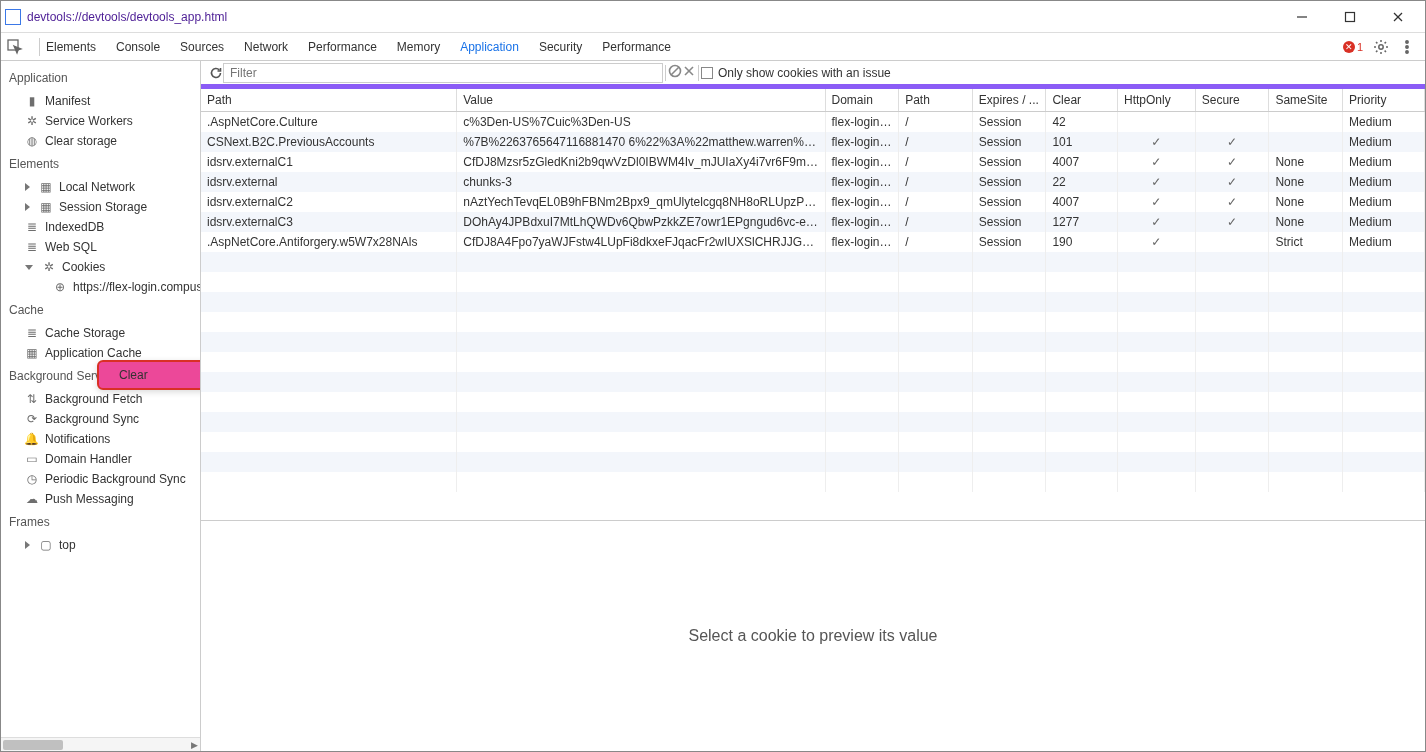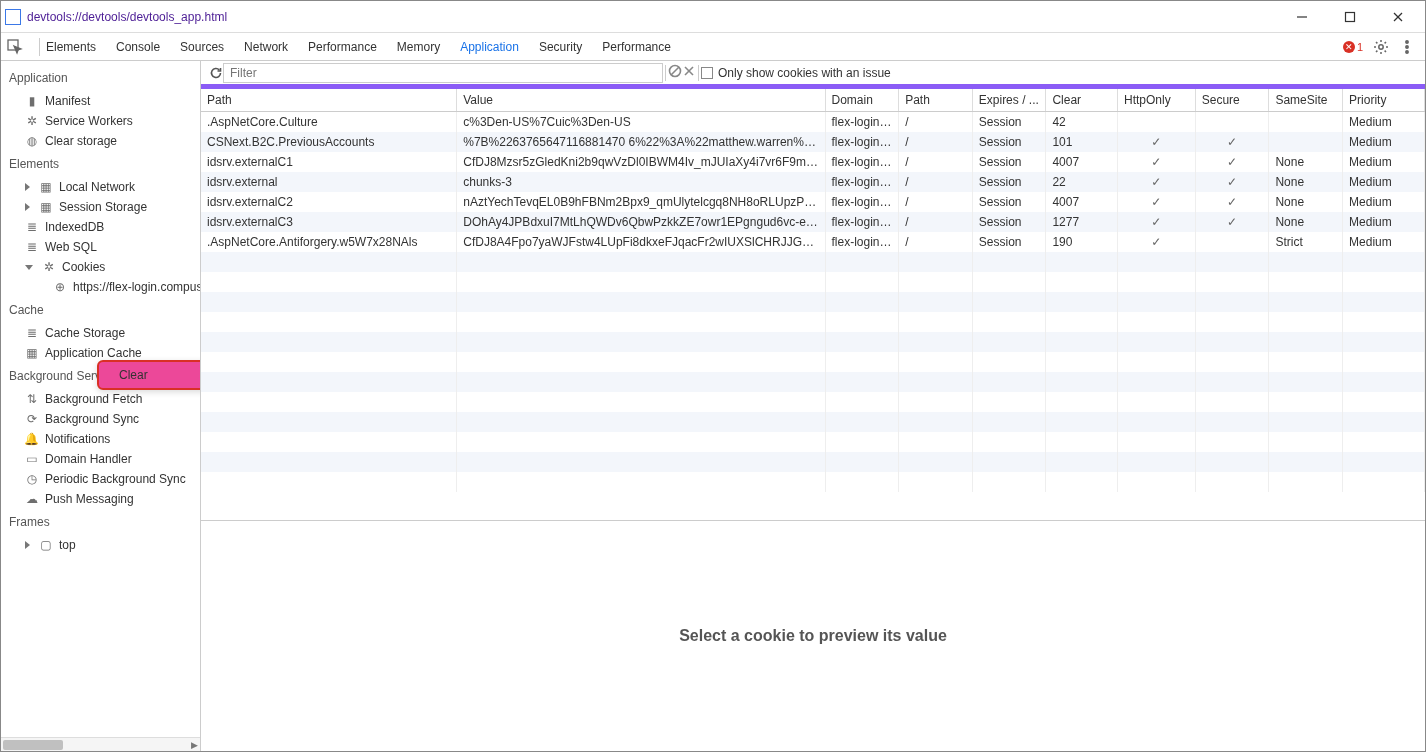--- a/index.html
+++ b/index.html
@@ -62,21 +62,21 @@
   col.c-name { width: 250px; }
   col.c-value { width: 360px; }
   col.c-domain { width: 72px; }
   col.c-path { width: 72px; }
   col.c-exp { width: 72px; }
   col.c-size { width: 70px; }
   col.c-http { width: 76px; }
   col.c-secure { width: 72px; }
   col.c-samesite { width: 72px; }
   col.c-priority { width: 80px; }
-  .preview { flex: 1; display: flex; align-items: center; justify-content: center; color: #555; font-size: 16px; font-weight: 700; }
+  .preview { flex: 1; display: flex; align-items: center; justify-content: center; color: #555; font-size: 16px; font-weight: 400; }
 </style>
 </head>
 <body>
 
 <div class="titlebar">
   <div class="app-icon"></div>
   <div class="title">devtools://devtools/devtools_app.html</div>
   <div class="win-btns">
     <div class="win-btn">
         <svg width="12" height="12" viewBox="0 0 12 12">

